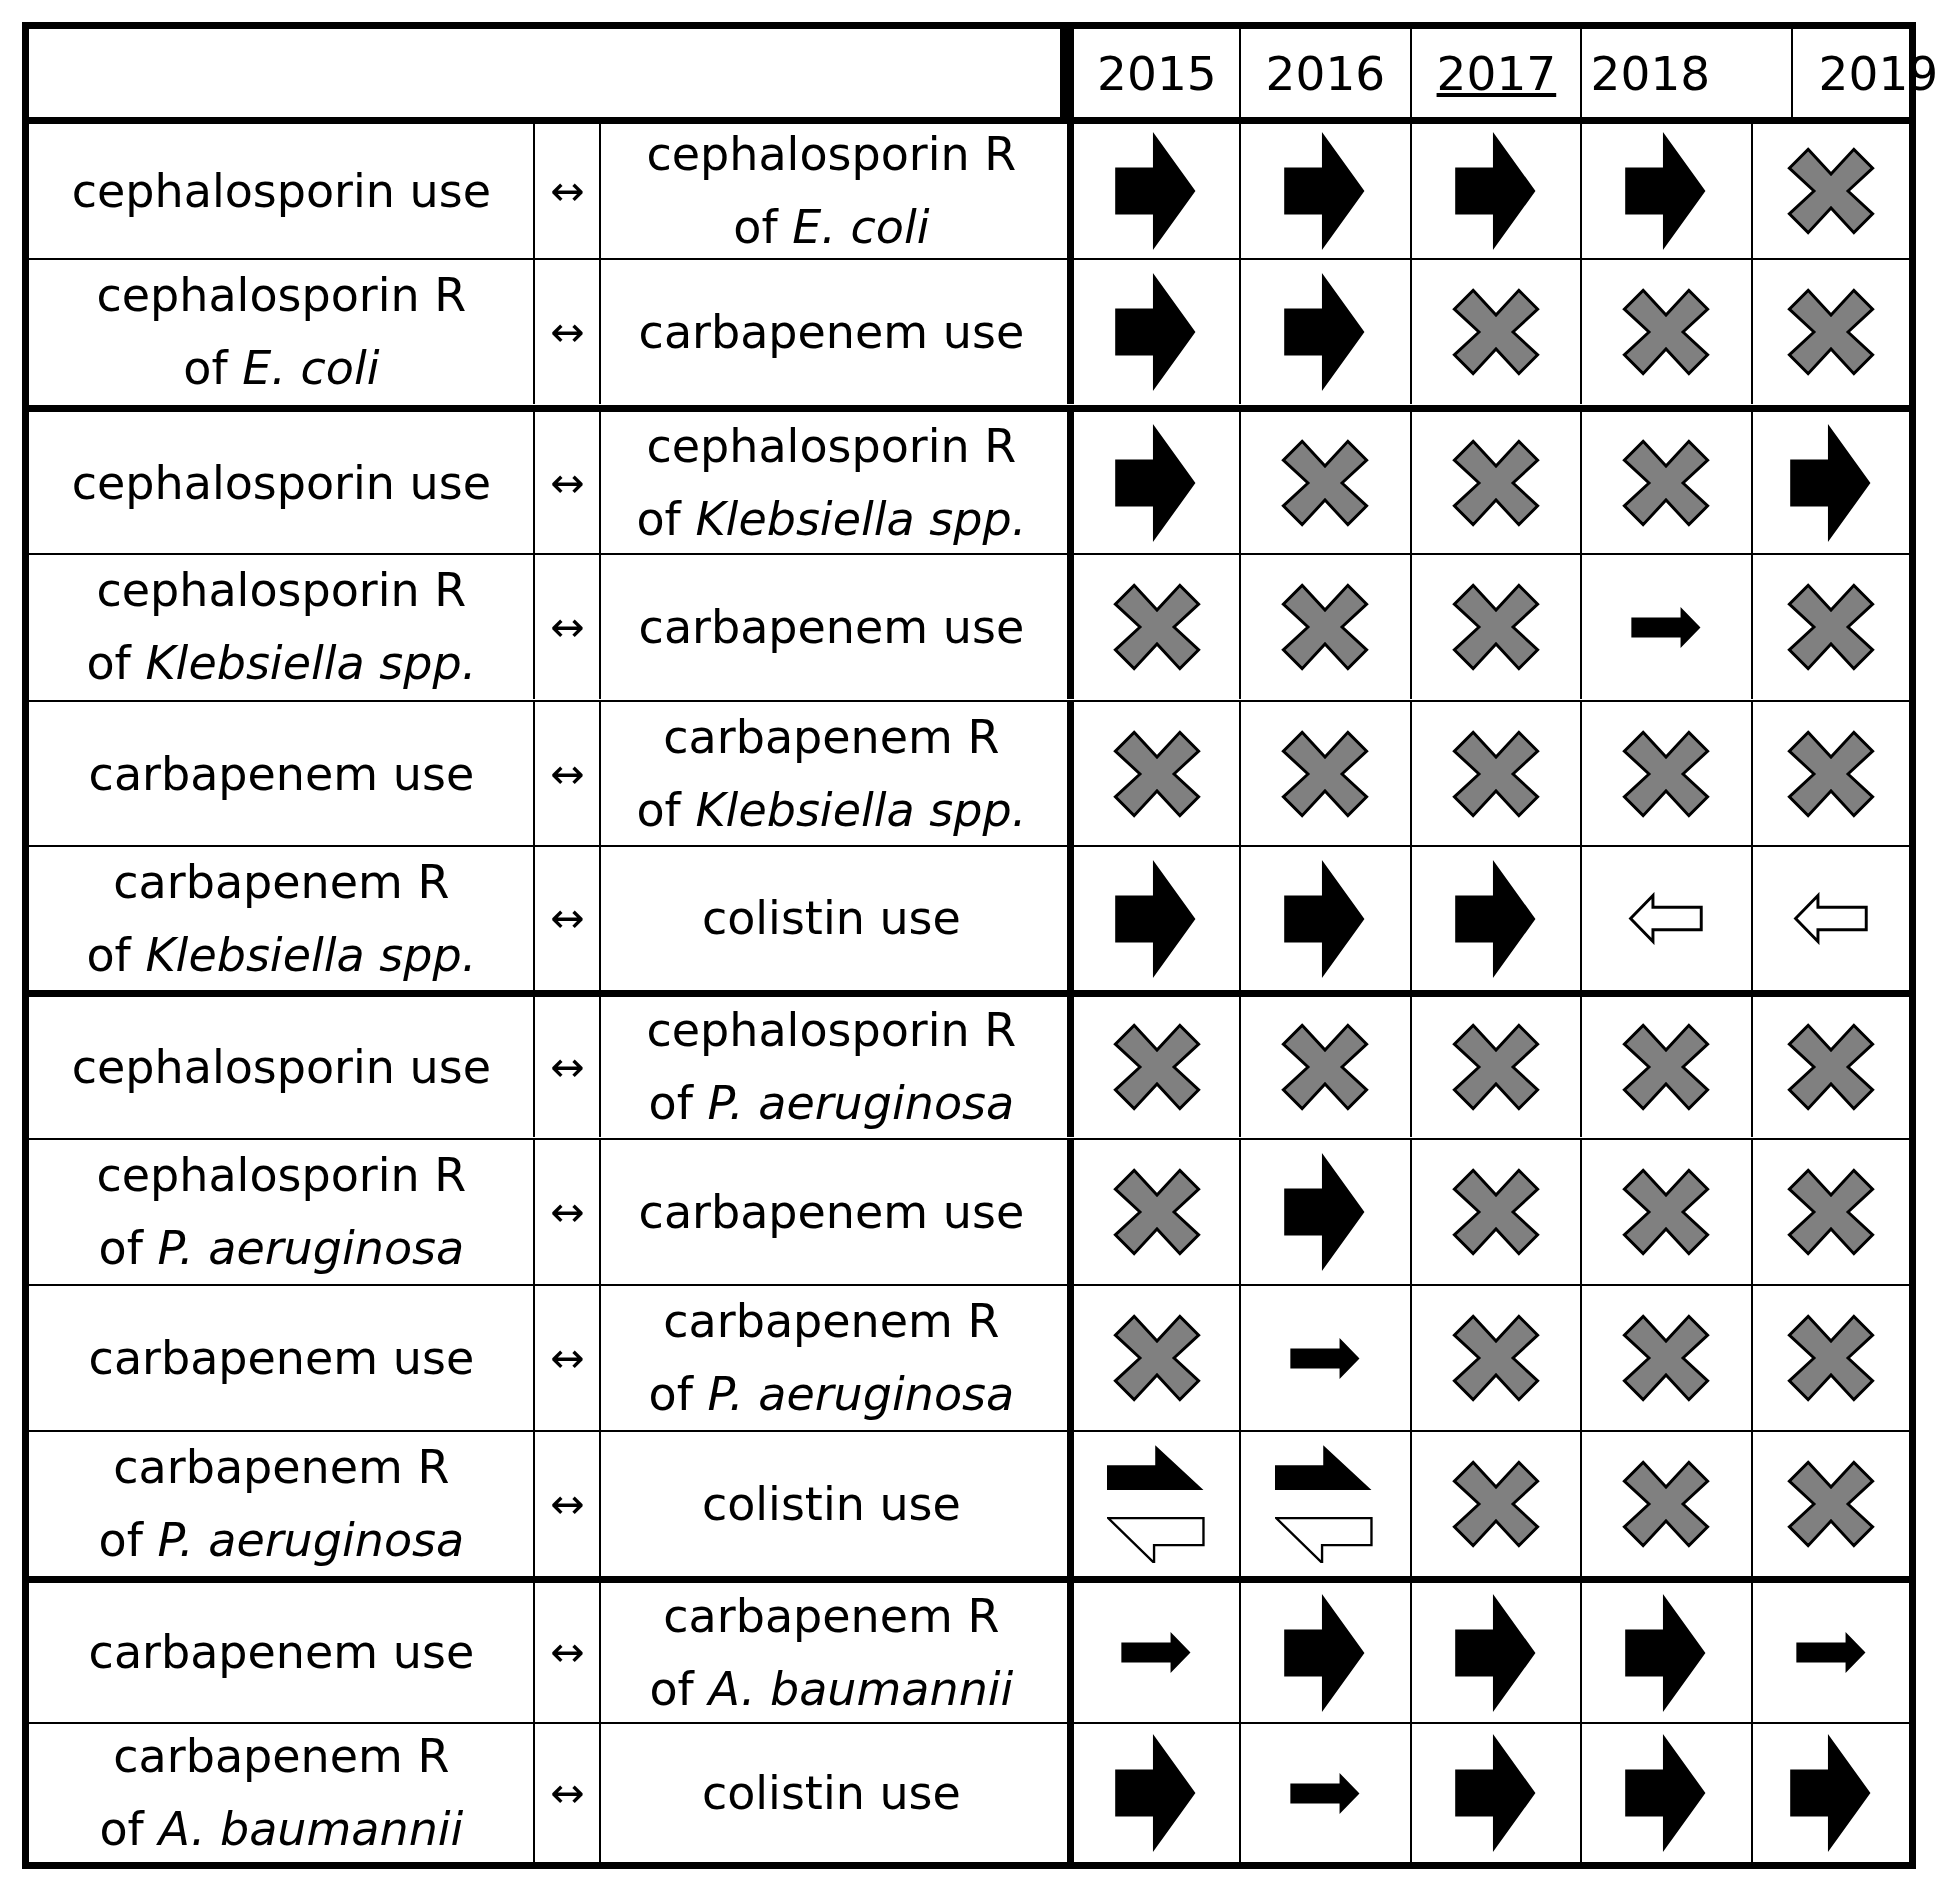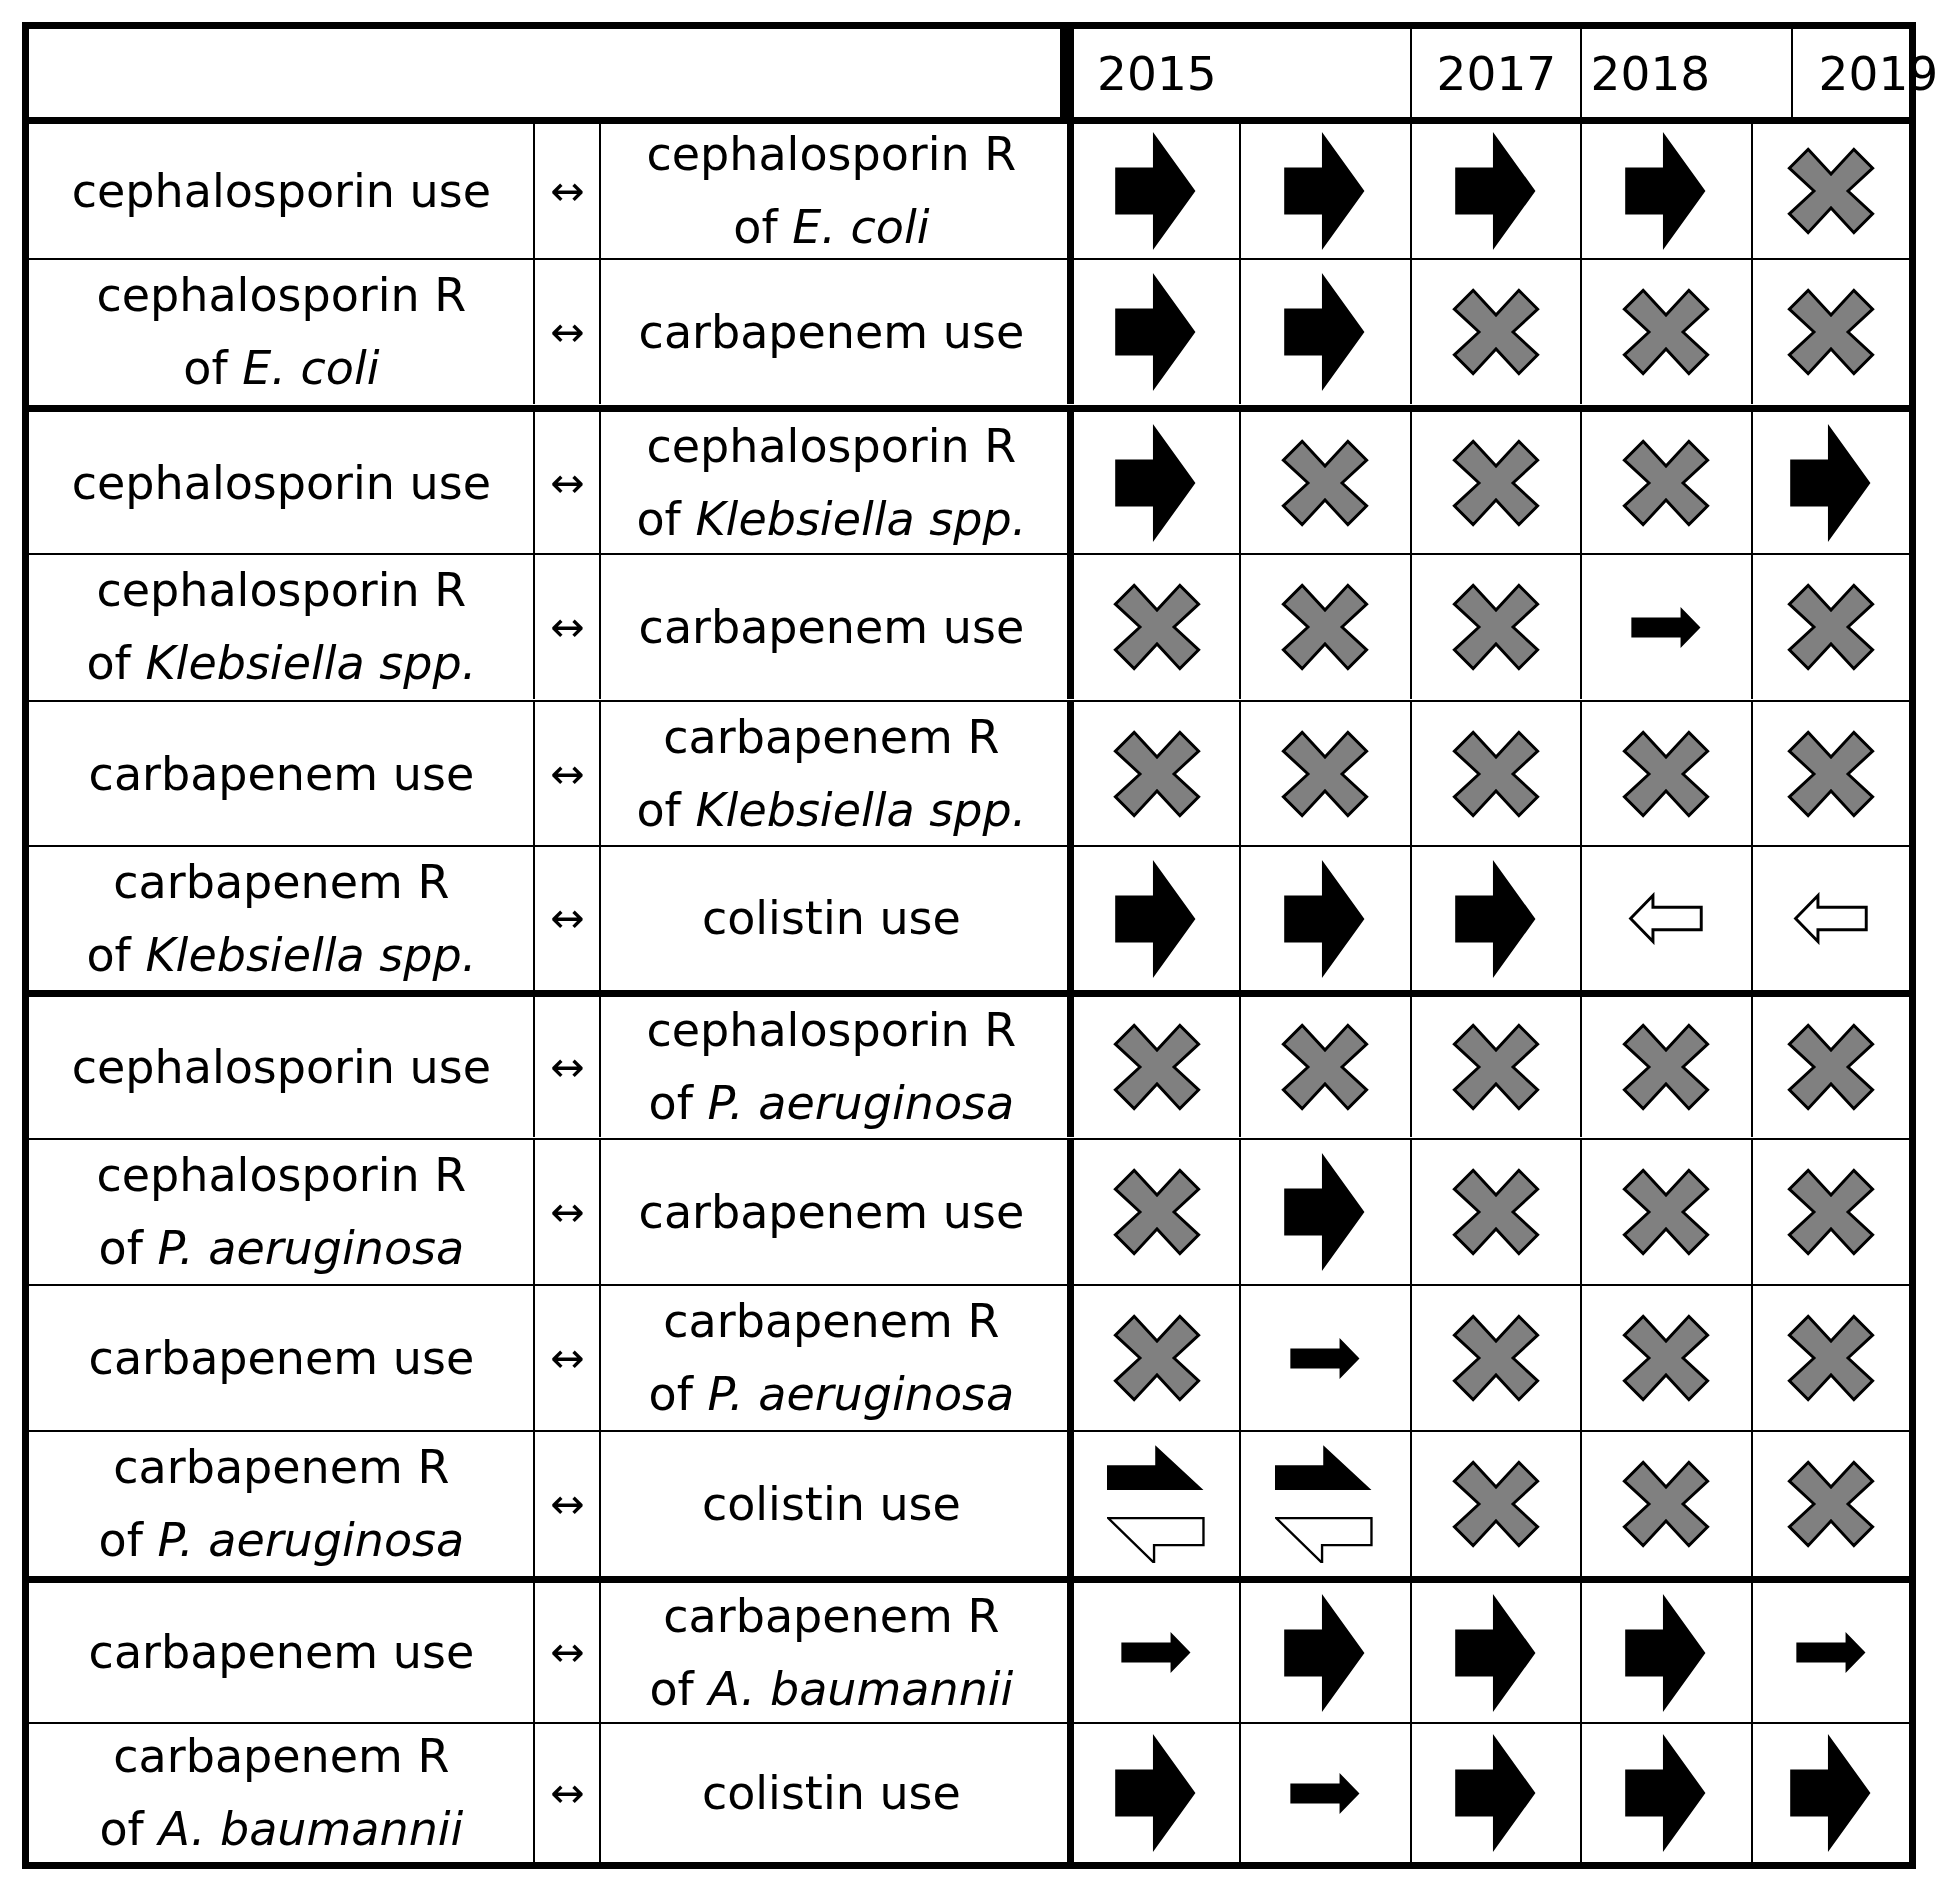--- a/index.html
+++ b/index.html
@@ -21,21 +21,22 @@
   .line { display:block; white-space:nowrap; }
   .sym svg { display:block; }
   .hdr-sep { position:absolute; left:1031px; top:0; width:7px; height:100%; background:#000; }
 </style>
 </head>
 <body>
 
 <div class="tbl">
   <div class="hdr" id="hdr">
       <div class="year" style="left: 1038px; width: 172px; border-left: 7px solid rgb(0, 0, 0);">2015</div>
-      <div class="year" style="left: 1381px; width: 170px; border-left: 2.4px solid rgb(0, 0, 0);">2017</div>
+      <div class="year" style="left: 1210px; width: 170px; border-left: 2.4px solid rgb(0, 0, 0);">2016</div>
+      <div class="year" style="left: 1381px; width: 170px; border-left: 2.4px solid rgb(0, 0, 0); text-decoration: underline;">2017</div>
       <div class="year" style="left: 1551px; width: 138px; border-left: 2.4px solid rgb(0, 0, 0);">2018</div>
       <div class="year" style="left: 1762px; width: 172px; border-left: 2.4px solid rgb(0, 0, 0);">2019</div>
       <div class="hdr-sep" style="height: 88px;"></div>
     </div>
   <div id="rows">
       <div class="row thick" style="top: 88px; height: 141px;">
         <div class="cell c1">
           <div class="lbl">
             <span class="line">cephalosporin use</span>
           </div>

